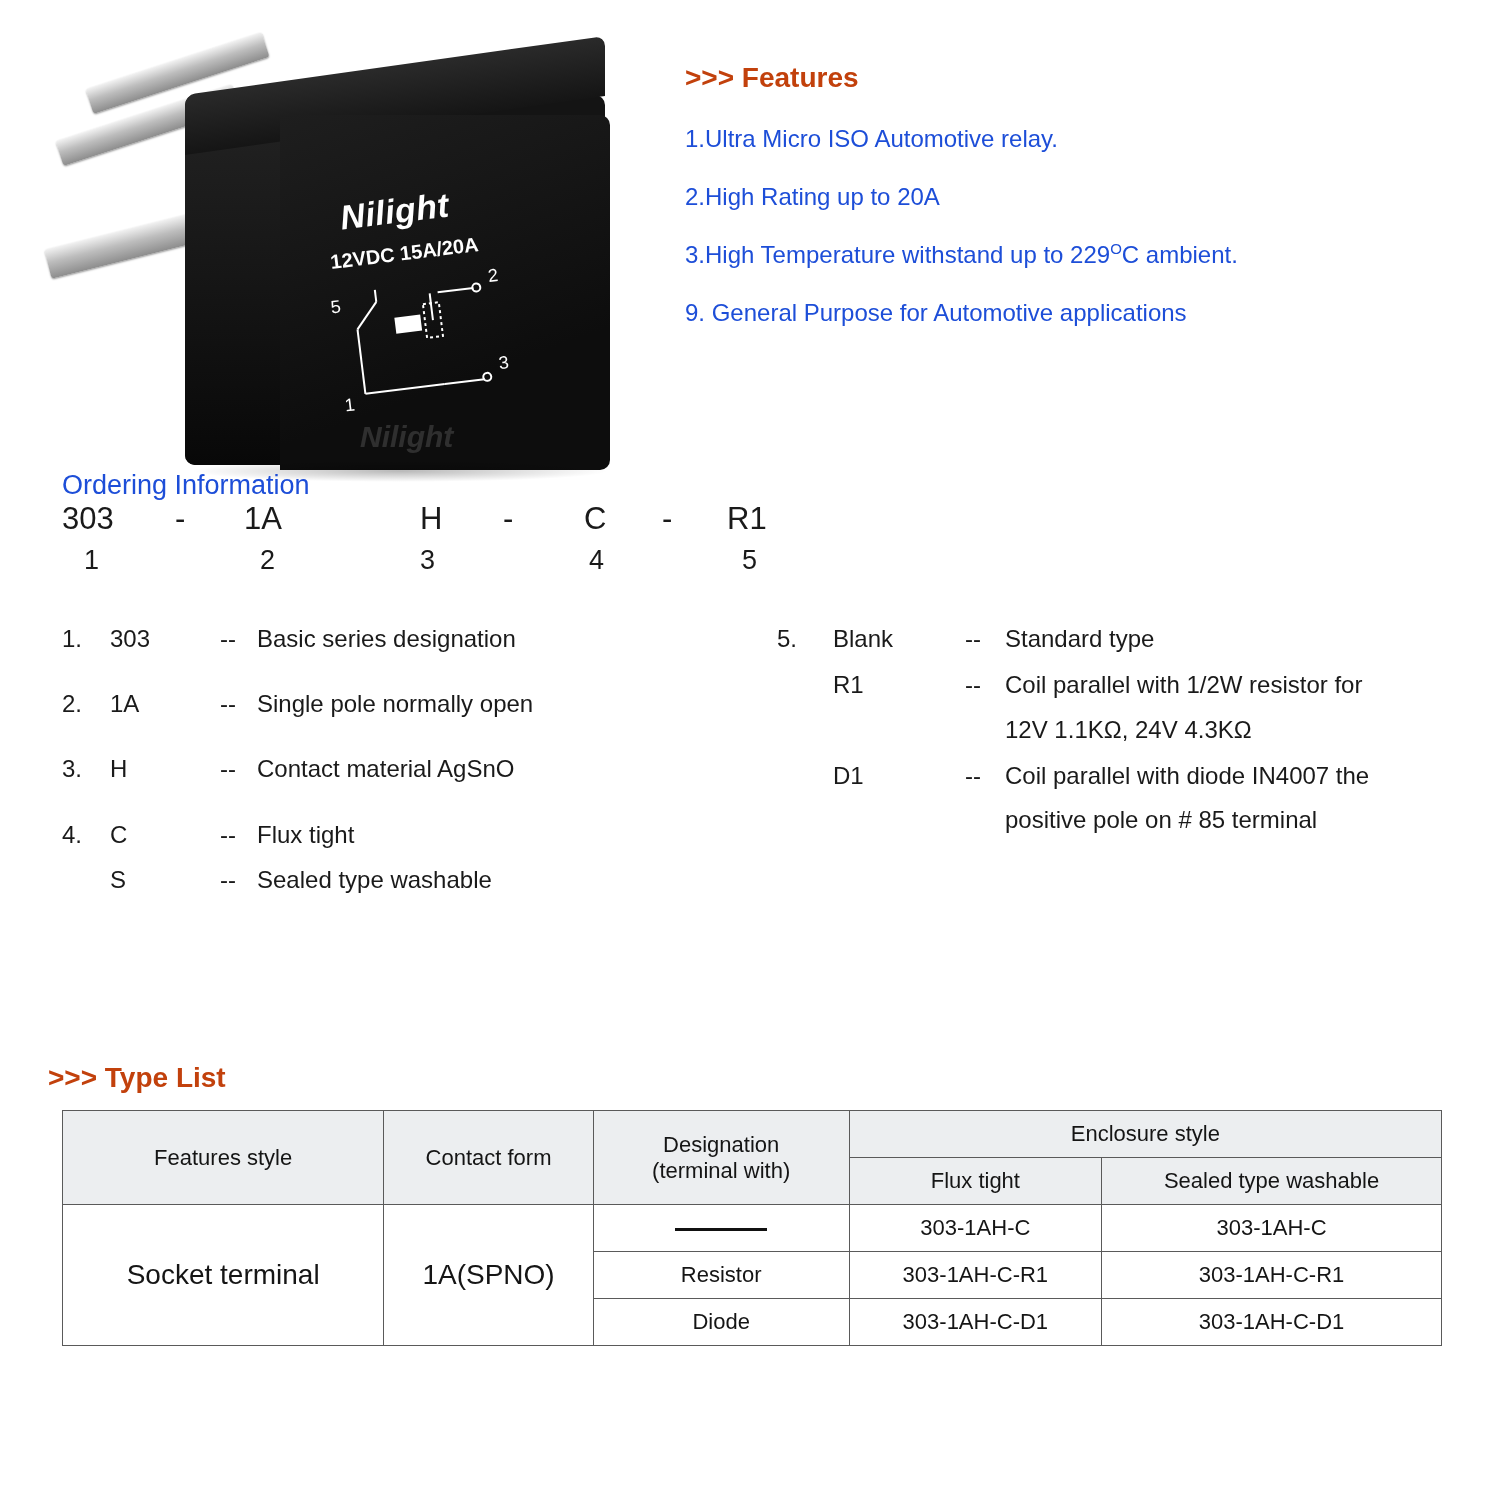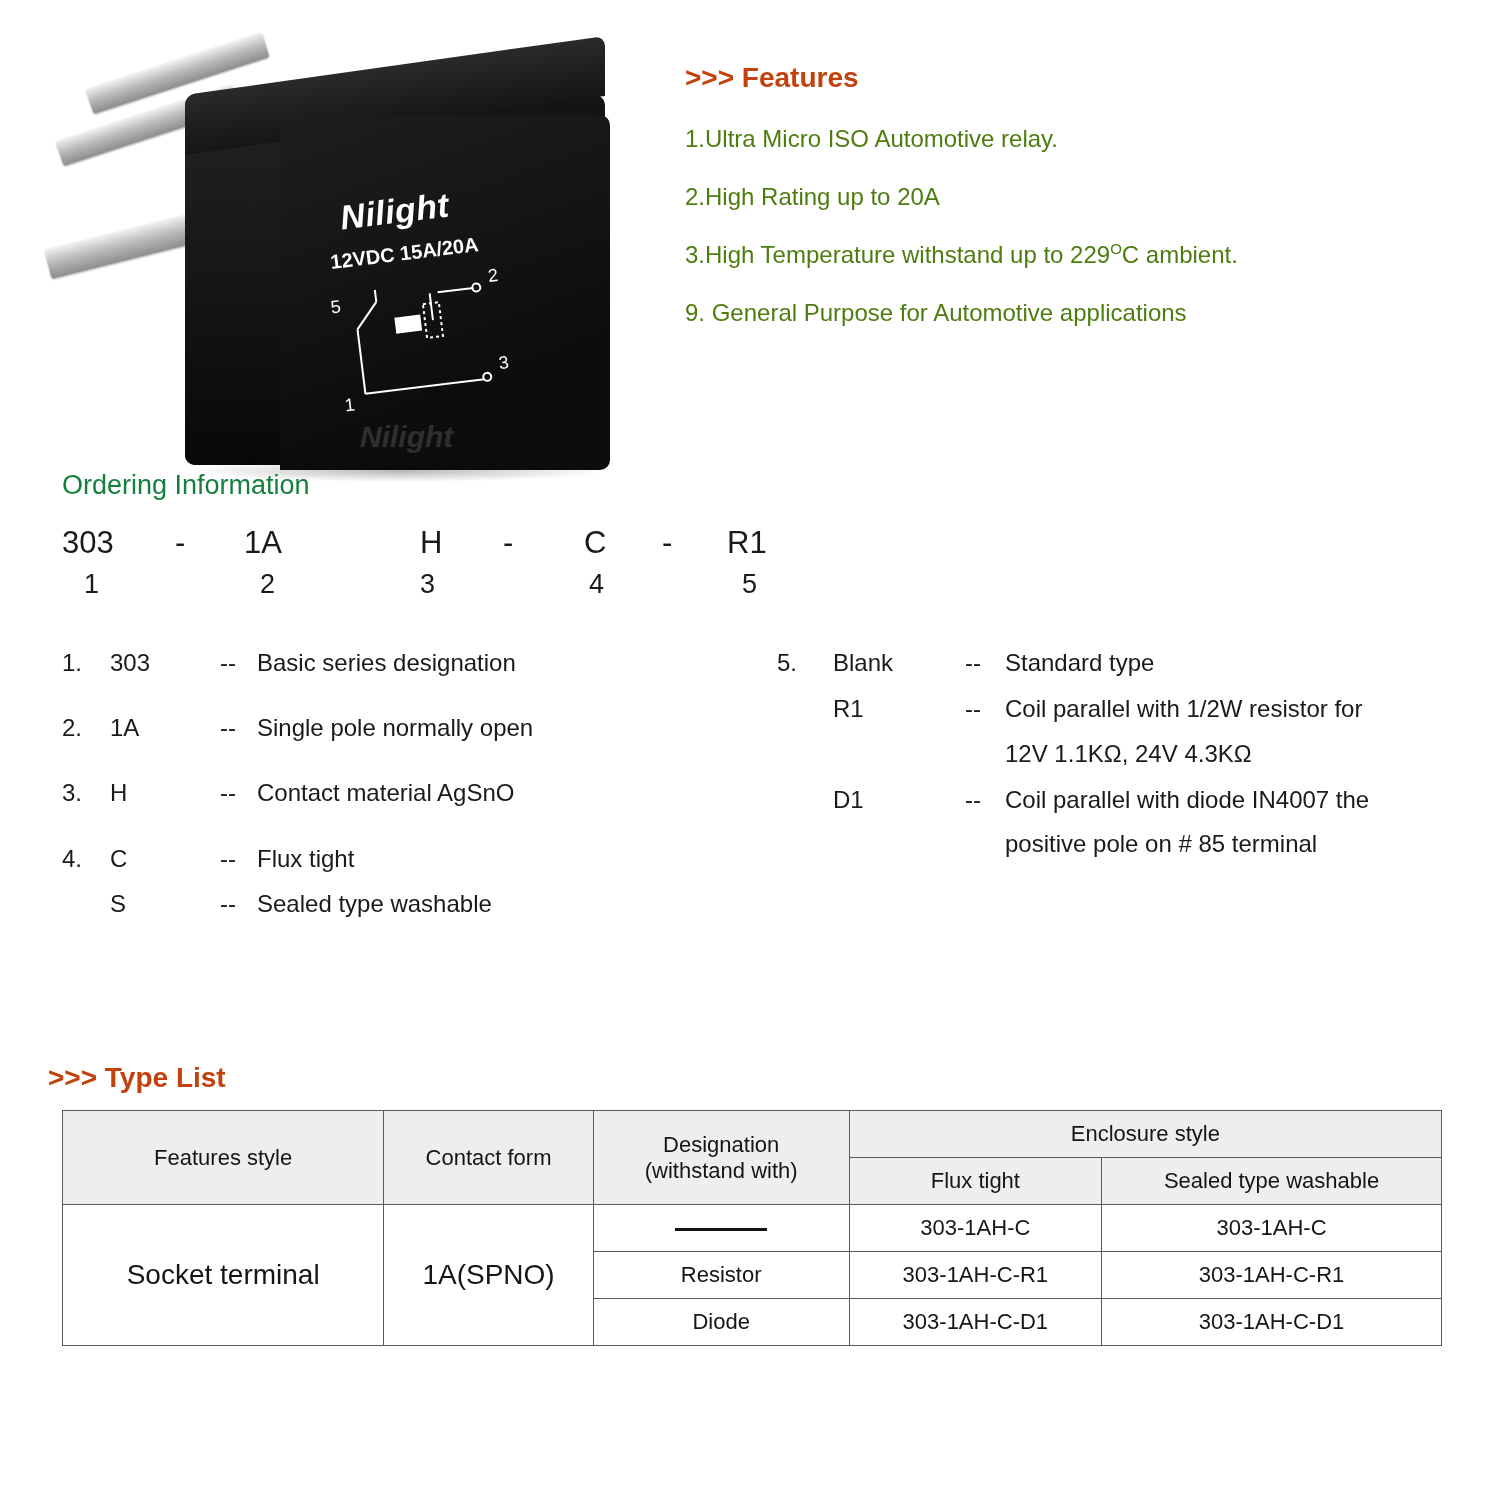--- a/index.html
+++ b/index.html
@@ -72,27 +72,27 @@
     position:absolute;left:150px;top:440px;width:420px;height:22px;
     background:radial-gradient(ellipse at center, rgba(0,0,0,.28) 0%, rgba(0,0,0,0) 70%);
   }
 
   
   #features{position:absolute;left:685px;top:62px;width:780px;}
   .section-heading{
     font-size:28px;font-weight:bold;color:#c2410c;margin:0 0 30px 0;
   }
   .feature-line{
-    font-size:24px;color:#4d7c0f;margin-bottom:28px;line-height:1.25;
+    font-size:24px;color:#1d4ed8;margin-bottom:28px;line-height:1.25;
   }
   .sup{font-size:15px;vertical-align:super;}
 
   
   #ordering{position:absolute;left:62px;top:470px;width:1400px;}
-  .ord-title{font-size:27px;color:#15803d;margin-bottom:24px;}
+  .ord-title{font-size:27px;color:#1d4ed8;}
   .code-row{position:relative;height:44px;font-size:31px;}
   .idx-row{position:relative;height:40px;font-size:27px;}
   .code-row span,.idx-row span{position:absolute;}
 
   .ord-cols{position:relative;margin-top:38px;height:330px;}
   .ord-left{position:absolute;left:0;top:0;width:640px;}
   .ord-right{position:absolute;left:715px;top:0;width:720px;}
   .ord-item{position:relative;font-size:24px;margin-bottom:34px;line-height:1.3;}
   .ord-item .num{position:absolute;left:0;}
   .ord-item .key{position:absolute;left:48px;}
@@ -250,21 +250,21 @@
 
 <div id="typelist">
   <h2 class="section-heading">&gt;&gt;&gt; Type List</h2>
   <table>
     <thead>
       <tr>
         <th class="th-terminal" rowspan="2">Features style</th>
         <th class="th-contact" rowspan="2">Contact form</th>
         <th class="th-design" rowspan="2">
           <div>Designation</div>
-          <div>(withstand with)</div>
+          <div>(terminal with)</div>
         </th>
         <th colspan="2">Enclosure style</th>
       </tr>
       <tr>
         <th class="th-flux">Flux tight</th>
         <th class="th-sealed">Sealed type washable</th>
       </tr>
     </thead>
     <tbody>
       <tr>

